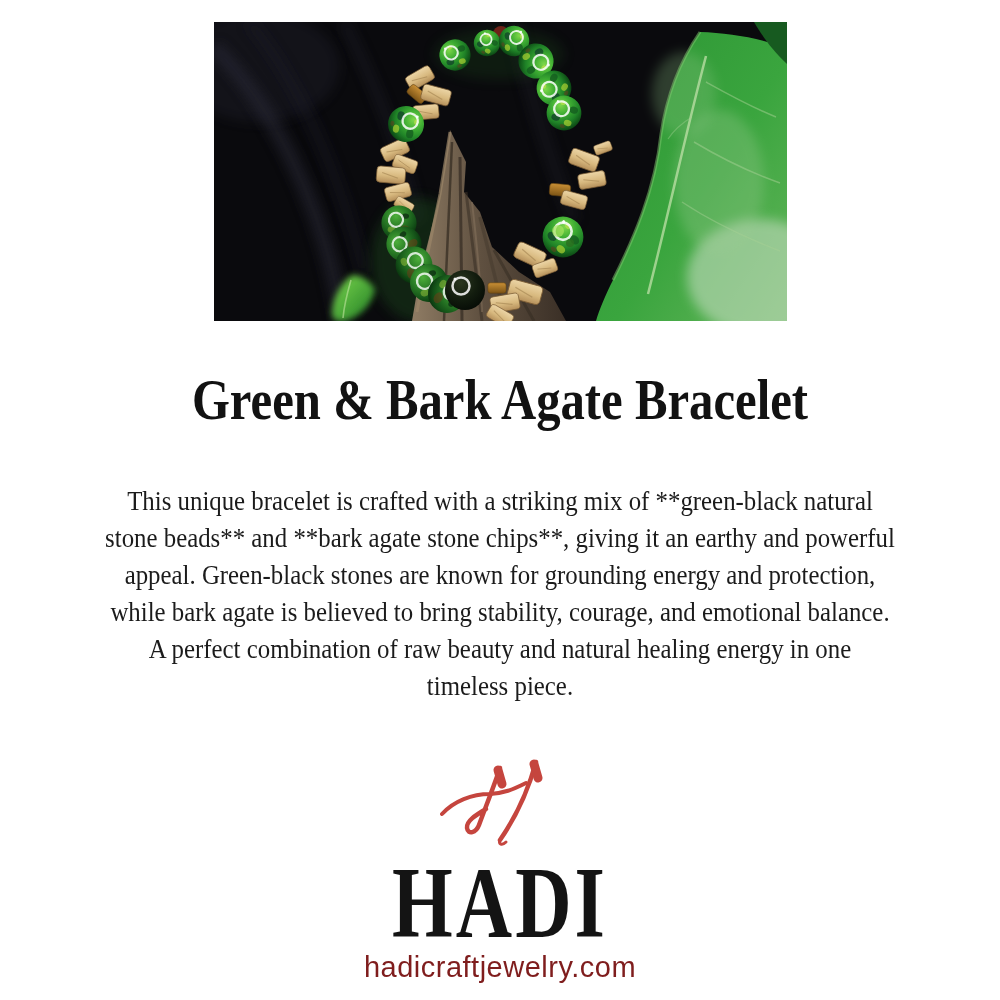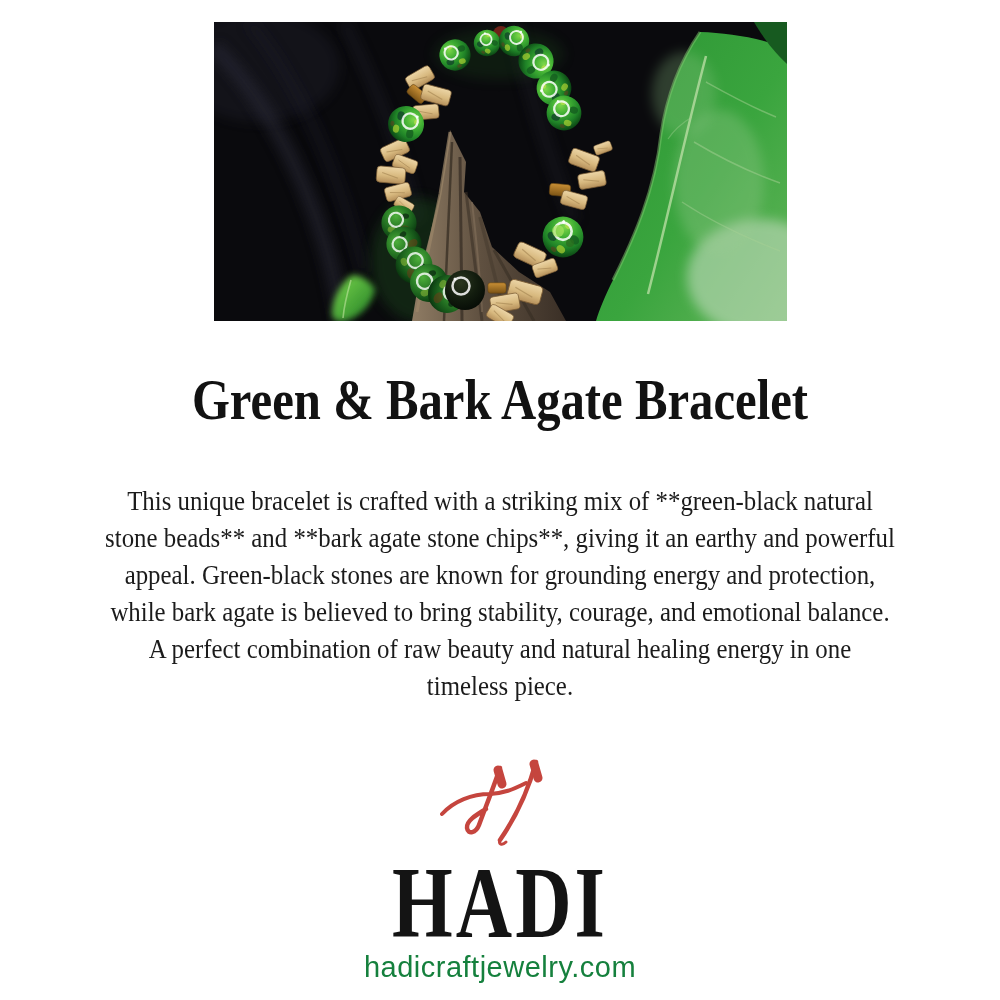--- a/index.html
+++ b/index.html
@@ -43,21 +43,21 @@
   .wordmark{
     position:absolute;top:852px;left:0;width:1000px;
     text-align:center;font-weight:bold;color:#141414;
     font-size:100px;line-height:1.0;letter-spacing:4px;
     transform:scale(.78,1.02);transform-origin:center top;
   }
 
   
   .website{
     position:absolute;top:951px;left:0;width:1000px;
-    text-align:center;color:#15803d;
+    text-align:center;color:#7f1d1d;
     font-family:"Liberation Sans", sans-serif;
     font-size:29px;letter-spacing:.5px;font-weight:400;
   }
 </style>
 </head>
 <body>
 
 <div class="canvas">
 
   <div class="photo">

